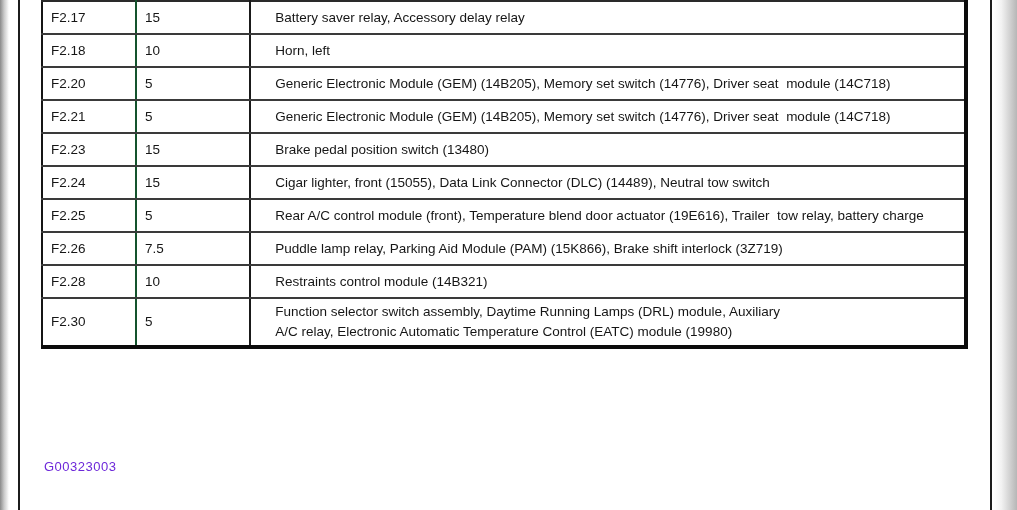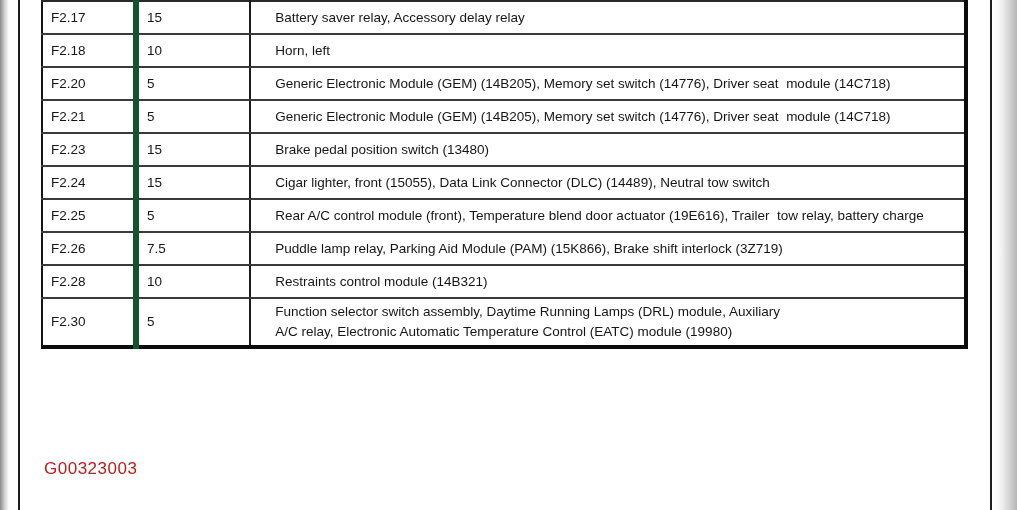--- a/index.html
+++ b/index.html
@@ -62,36 +62,36 @@
     color: #161616;
     vertical-align: middle;
     height: 25px;
     padding: 3px 8px 3px 8px;
     border-bottom: 2px solid #3a3a3a;
     white-space: pre-wrap;
     overflow: hidden;
   }
   table.fuse-table tr:last-child td { border-bottom: none; }
   table.fuse-table td.cell-fuse {
-    border-right: 6px solid #14532d;
+    border-right: 2px solid #14532d;
     padding-left: 8px;
   }
   table.fuse-table td.cell-amp {
     border-right: 2px solid #1a1a1a;
   }
   table.fuse-table td.cell-desc {
     padding-left: 24px;
     padding-right: 20px;
   }
   .figure-code {
     position: absolute;
     left: 44px;
     top: 459px;
-    font-size: 17px;
-    color: #b91c1c;
+    font-size: 13px;
+    color: #6d28d9;
     letter-spacing: 0.5px;
   }
 </style>
 </head>
 <body>
 
 <div id="screen">
 
   <div class="shadow-left"></div>
   <div class="edge-line-left"></div>

